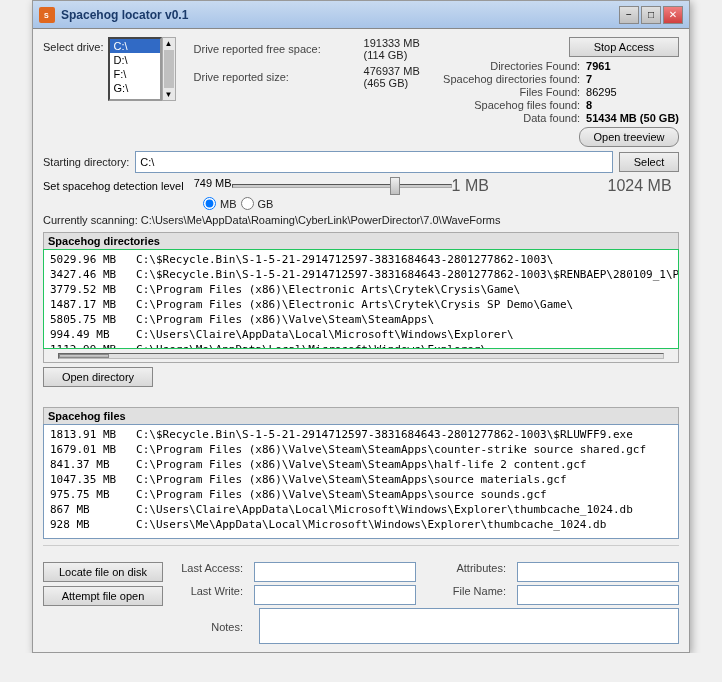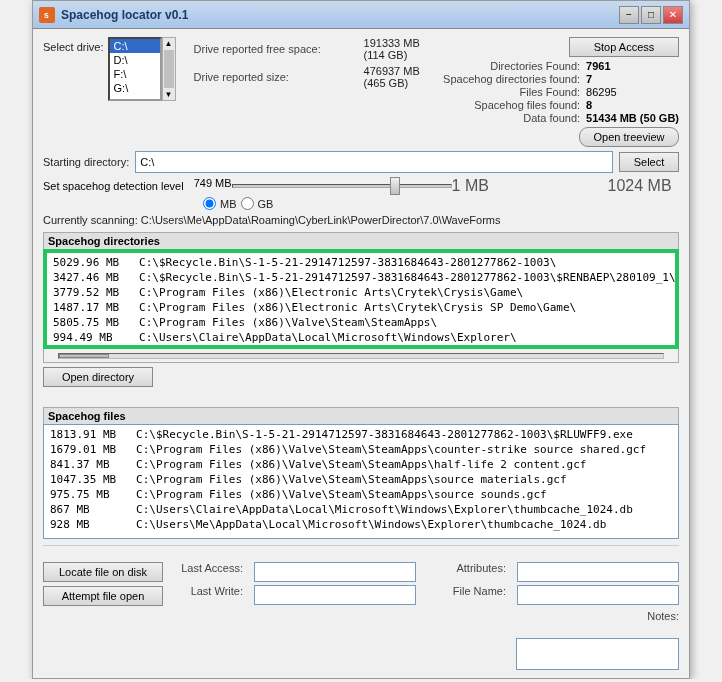--- a/index.html
+++ b/index.html
@@ -241,21 +241,21 @@
       <label for="gb">GB</label>
     </div>
 
     <div class="scanning-row">
       <span>Currently scanning:</span>
       <span>C:\Users\Me\AppData\Roaming\CyberLink\PowerDirector\7.0\WaveForms</span>
     </div>
 
     <div style="margin-bottom:4px;">
       <div style="background:#e0e0e0;padding:2px 4px;border:1px solid #aaa;border-bottom:none;font-weight:bold;">Spacehog directories</div>
-      <div style="border:4px solid #22c55e;background:white;height:100px;overflow-y:auto;overflow-x:hidden;">
+      <div style="border:1px solid #22c55e;background:white;height:100px;overflow-y:auto;overflow-x:hidden;">
         <div style="font-family:monospace;font-size:11px;padding:2px 4px;">
           <div class="list-item">5029.96 MB &nbsp; C:\$Recycle.Bin\S-1-5-21-2914712597-3831684643-2801277862-1003\</div>
           <div class="list-item">3427.46 MB &nbsp; C:\$Recycle.Bin\S-1-5-21-2914712597-3831684643-2801277862-1003\$RENBAEP\280109_1\PRIVATE\AVCHDL\BDMV\S</div>
           <div class="list-item">3779.52 MB &nbsp; C:\Program Files (x86)\Electronic Arts\Crytek\Crysis\Game\</div>
           <div class="list-item">1487.17 MB &nbsp; C:\Program Files (x86)\Electronic Arts\Crytek\Crysis SP Demo\Game\</div>
           <div class="list-item">5805.75 MB &nbsp; C:\Program Files (x86)\Valve\Steam\SteamApps\</div>
           <div class="list-item">994.49 MB &nbsp;&nbsp; C:\Users\Claire\AppData\Local\Microsoft\Windows\Explorer\</div>
           <div class="list-item">1112.99 MB &nbsp; C:\Users\Me\AppData\Local\Microsoft\Windows\Explorer\</div>
         </div>
       </div>
@@ -304,21 +304,21 @@
             <input class="meta-input" type="text" style="">
           </div>
           <div class="meta-row">
             <span class="meta-label">Last Write:</span>
             <input class="meta-input" type="text" style="">
           </div>
           <div class="meta-row">
             <span class="meta-label">File Name:</span>
             <input class="meta-input" type="text" style="">
           </div>
-          <div class="notes-row" style="grid-column:1/-1;display:flex;align-items:flex-end;gap:16px;flex-direction:column;">
+          <div class="notes-row" style="grid-column:1/-1;display:flex;align-items:center;gap:16px;">
             <span class="meta-label" style="min-width:70px;text-align:right;padding-top:2px;">Notes:</span>
             <textarea class="notes-area" style="flex: 1 1 0%; height: 36px;"></textarea>
           </div>
         </div>
       </div>
     </div>
 
   </div>
 </div>
 

